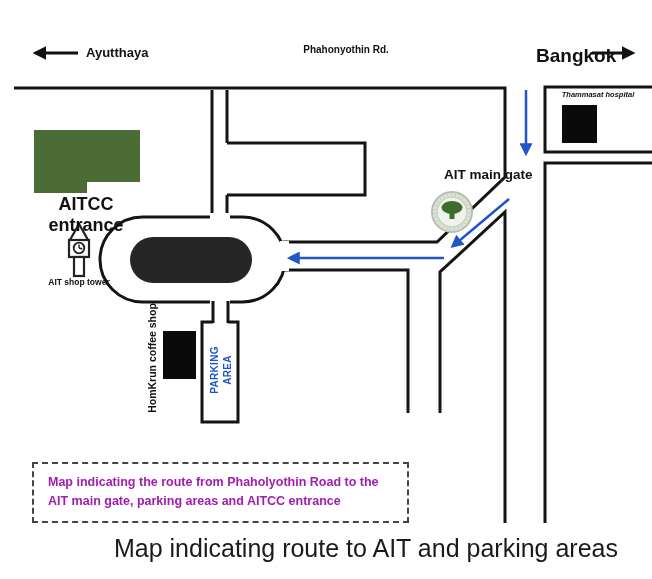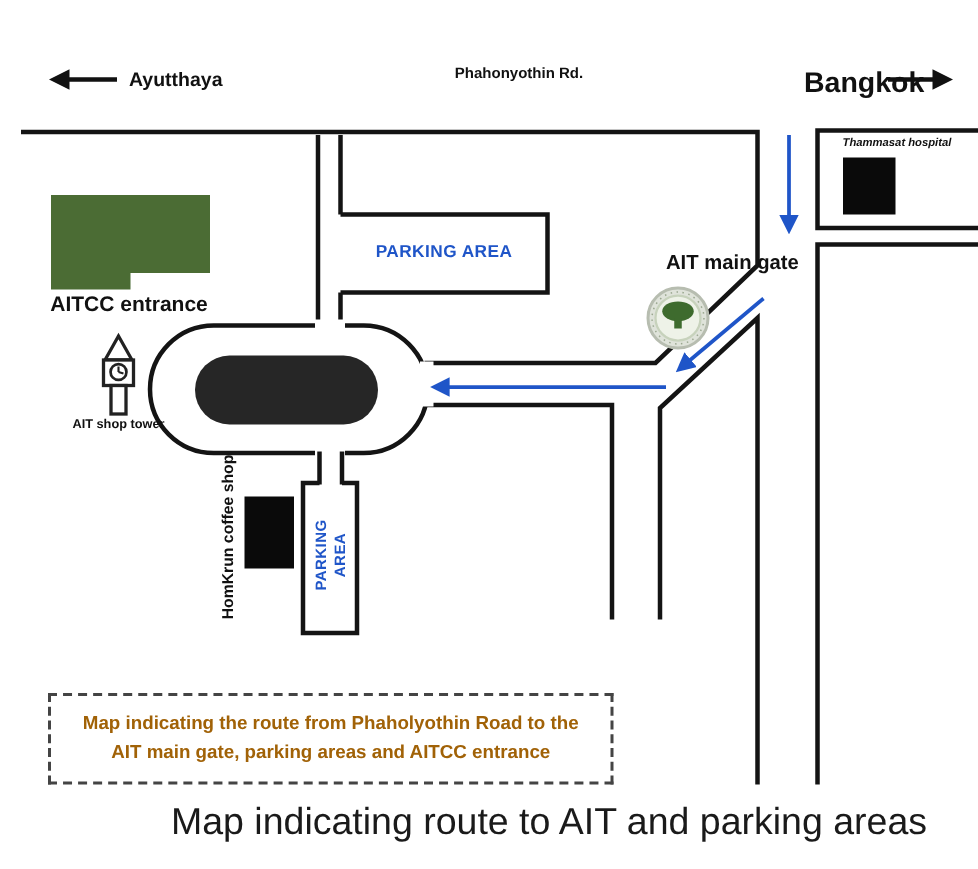--- a/index.html
+++ b/index.html
@@ -21,35 +21,35 @@
   .lbl{position:absolute;color:#111;}
   .b{font-weight:bold;}
   .center{text-align:center;}
   .blue{color:var(--label-blue);}
   .lbl-ayutthaya{left:86px;top:45px;font-size:13px;}
   .lbl-roadname{left:231px;top:44px;width:230px;font-size:10px;}
   .lbl-bangkok{left:536px;top:45px;width:64px;font-size:19px;}
   .lbl-thammasat{left:546px;top:90px;width:104px;font-size:7.5px;font-style:italic;}
   .lbl-parking-top{left:229px;top:162px;width:134px;font-size:11.5px;letter-spacing:.3px;}
   .lbl-maingate{left:396px;top:167px;font-size:13.5px;margin-left:48px;}
-  .lbl-aitcc{left:33px;top:194px;width:106px;font-size:14px;}
+  .lbl-aitcc{left:33px;top:194px;width:106px;font-size:18px;}
   .lbl-clock{left:37px;top:277px;width:84px;font-size:8.5px;}
   .lbl-homkrun{
     left:152px;top:358px;font-size:10.5px;white-space:nowrap;
     transform:translate(-50%,-50%) rotate(-90deg);
   }
   .lbl-parking-south{
     left:221px;top:370px;font-size:10px;line-height:1.3;letter-spacing:.3px;
     transform:translate(-50%,-50%) rotate(-90deg);text-align:center;
   }
   .caption-box{
     position:absolute;left:32px;top:462px;width:377px;box-sizing:border-box;
     border:2px dashed #444;background:#fff;
     padding:9px 14px;font-size:12.5px;font-weight:bold;line-height:1.55;
-    text-align:center;color:#a16207;
+    color:#a21caf;
   }
   .footer-caption{
     position:absolute;left:0;top:534px;width:652px;
     font-size:25px;color:#1a1a1a;text-align:center;padding-left:40px;
   }
   .road{stroke:var(--road-black);stroke-width:3;fill:none;}
   .blue-route{stroke:var(--route-blue);stroke-width:2.5;fill:none;}
   .gap{fill:#ffffff;stroke:none;}
   .hdr-arrow{stroke:#111;stroke-width:3;fill:none;}
   .marker-blue{fill:var(--route-blue,#1f55c8);}
@@ -118,21 +118,20 @@
 
     <path d="M526,90 V153" class="blue-route" marker-end="url(#arrB)"></path>
     <path d="M509,199 L453,246" class="blue-route" marker-end="url(#arrB)"></path>
     <path d="M444,258 H290" class="blue-route" marker-end="url(#arrB)"></path>
   </svg>
 
   <div class="lbl b lbl-ayutthaya">Ayutthaya</div>
   <div class="lbl b center lbl-roadname">Phahonyothin Rd.</div>
   <div class="lbl b center lbl-bangkok">Bangkok</div>
   <div class="lbl b center lbl-thammasat">Thammasat hospital</div>
-  <div class="lbl b center blue lbl-parking-top">PARKING AREA</div>
   <div class="lbl b lbl-maingate">AIT main gate</div>
   <div class="lbl b center lbl-aitcc">AITCC entrance</div>
   <div class="lbl b center lbl-clock">AIT shop tower</div>
   <div class="lbl b lbl-homkrun">HomKrun coffee shop</div>
   <div class="lbl b blue lbl-parking-south">
     <div>PARKING</div>
     <div>AREA</div>
   </div>
 
   <div class="caption-box">Map indicating the route from Phaholyothin Road to the AIT main gate, parking areas and AITCC entrance</div>

